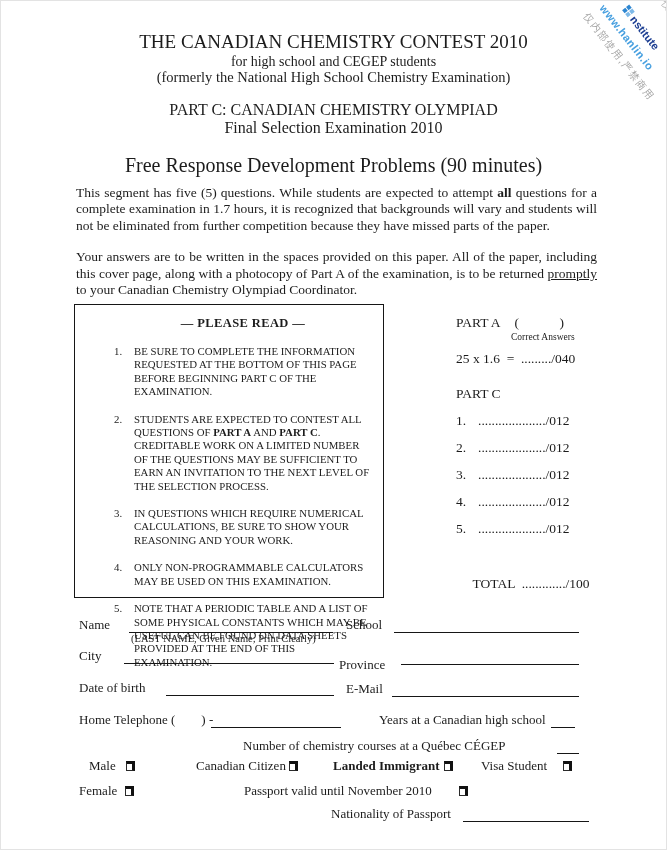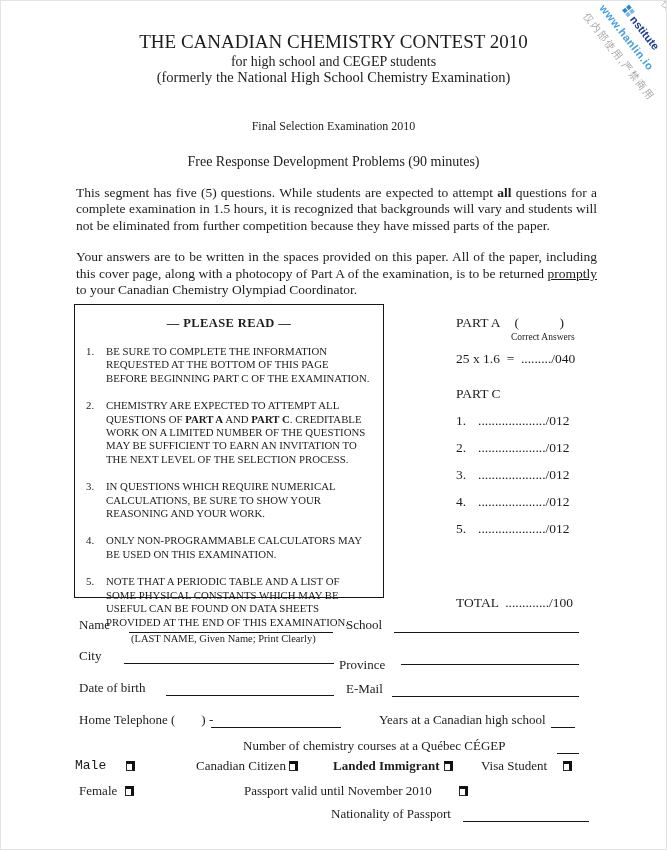--- a/index.html
+++ b/index.html
@@ -16,42 +16,42 @@
   .wm-grid i.lt{background:#7db9e8;}
   .wm-url{left:606px;top:1px;transform:rotate(52deg);color:#48a0e0;font-weight:bold;font-size:11px;letter-spacing:0.5px;}
   .wm-cn{left:590px;top:9px;transform:rotate(52deg);color:#a3a3a3;font-size:10px;letter-spacing:1.5px;}
   .wm-cn2{left:668px;top:-4px;transform:rotate(52deg);color:#b5b5b5;font-size:10px;letter-spacing:1.5px;}
   
   .hline{position:absolute;left:0;width:100%;text-align:center;font-weight:normal;white-space:nowrap;}
   .h-title{top:30px;font-size:19px;}
   .h-sub1{top:53px;font-size:14px;}
   .h-sub2{top:68px;font-size:14.5px;}
   .h-part1{top:100px;font-size:16px;}
-  .h-part2{top:118px;font-size:12px;}
-  .h-free{top:153px;font-size:14px;}
+  .h-part2{top:118px;font-size:16px;}
+  .h-free{top:153px;font-size:20px;}
   
   .intro{position:absolute;left:75px;top:184px;width:521px;font-size:13.5px;line-height:16.4px;text-align:justify;}
   .intro p{margin:0 0 15px 0;}
   .u{text-decoration:underline;}
   
-  .pr-box{position:absolute;left:73px;top:303px;width:310px;height:294px;border:1.5px solid #161616;box-sizing:border-box;}
+  .pr-box{position:absolute;left:73px;top:303px;width:310px;height:294px;border:1.5px solid #161616;box-sizing:border-box;padding-left:28px;}
   .pr-head{margin-top:11px;text-align:center;font-weight:bold;font-size:12.5px;letter-spacing:0.4px;}
   .pr-item{display:flex;margin:14px 12px 0 11px;font-size:10.8px;line-height:13.4px;text-align:left;}
   .pr-num{flex:0 0 20px;}
   .pr-text{flex:1;}
   
   .score{position:absolute;left:455px;top:314px;width:150px;font-size:13.5px;}
   .sc-row{white-space:pre;}
   .sc-parens{margin-left:14px;}
   .sc-correct{font-size:9.5px;margin:1px 0 0 55px;}
   .sc-formula{margin-top:9px;white-space:pre;}
   .sc-partc{margin-top:19px;font-size:13.5px;}
   .sc-item{margin-top:11px;display:flex;}
   .sc-item .n{flex:0 0 22px;}
-  .sc-total{margin-top:58px;white-space:pre;}
+  .sc-total{margin-top:39px;white-space:pre;text-align:center;}
   
   .fl{position:absolute;font-size:13px;white-space:pre;}
   .fs{position:absolute;font-size:10.5px;white-space:nowrap;}
   .ln{position:absolute;height:15px;border-bottom:1.3px solid #161616;}
   .cb{position:absolute;width:9px;height:10px;border:1.2px solid #2a2a2a;border-top:3px solid #111;border-right:3px solid #111;box-sizing:border-box;background:#fff;}
 </style>
 </head>
 <body>
 
 <div class="page">
@@ -65,37 +65,38 @@
       </span>
     <span>nstitute</span>
   </div>
   <div class="wm wm-url">www.hanlin.io</div>
   <div class="wm wm-cn">仅内部使用,严禁商用</div>
   <div class="wm wm-cn2">仅内部</div>
 
   <div class="hline h-title">THE CANADIAN CHEMISTRY CONTEST 2010</div>
   <div class="hline h-sub2">(formerly the National High School Chemistry Examination)</div>
   <div class="hline h-sub1">for high school and CEGEP students</div>
+  <div class="hline h-part1">PART C: CANADIAN CHEMISTRY OLYMPIAD</div>
   <div class="hline h-part2">Final Selection Examination 2010</div>
   <div class="hline h-free">Free Response Development Problems (90 minutes)</div>
 
   <div class="intro">
-    <p><span>This segment has five (5) questions.  While students are expected to attempt </span><b>all</b><span> questions for a complete examination in 1.5 hours, it is recognized that backgrounds will vary and students will not be eliminated from further competition because they have missed parts of the paper.</span></p>
+    <p><span>This segment has five (5) questions.  While students are expected to attempt </span><b>all</b><span> questions for a complete examination in 1.7 hours, it is recognized that backgrounds will vary and students will not be eliminated from further competition because they have missed parts of the paper.</span></p>
     <p><span>Your answers are to be written in the spaces provided on this paper. All of the paper, including this cover page, along with a photocopy of Part A of the examination, is to be returned </span><span class="u">promptly</span><span> to your Canadian Chemistry Olympiad Coordinator.</span></p>
   </div>
 
   <div class="pr-box">
     <div class="pr-head">— PLEASE READ —</div>
     <div class="pr-item">
       <span class="pr-num">1.</span>
       <span class="pr-text">BE SURE TO COMPLETE THE INFORMATION REQUESTED AT THE BOTTOM OF THIS PAGE BEFORE BEGINNING PART C OF THE EXAMINATION.</span>
     </div>
     <div class="pr-item">
       <span class="pr-num">2.</span>
-      <span class="pr-text"><span>CHEMISTRY ARE EXPECTED TO ATTEMPT ALL QUESTIONS OF </span><b>PART A</b><span> AND </span><b>PART C</b><span>.  CREDITABLE WORK ON A LIMITED NUMBER OF THE QUESTIONS MAY BE SUFFICIENT TO EARN AN INVITATION TO THE NEXT LEVEL OF THE SELECTION PROCESS.</span></span>
+      <span class="pr-text"><span>STUDENTS ARE EXPECTED TO CONTEST ALL QUESTIONS OF </span><b>PART A</b><span> AND </span><b>PART C</b><span>.  CREDITABLE WORK ON A LIMITED NUMBER OF THE QUESTIONS MAY BE SUFFICIENT TO EARN AN INVITATION TO THE NEXT LEVEL OF THE SELECTION PROCESS.</span></span>
     </div>
     <div class="pr-item">
       <span class="pr-num">3.</span>
       <span class="pr-text">IN QUESTIONS WHICH REQUIRE NUMERICAL CALCULATIONS, BE SURE TO SHOW YOUR REASONING AND YOUR WORK.</span>
     </div>
     <div class="pr-item">
       <span class="pr-num">4.</span>
       <span class="pr-text">ONLY NON-PROGRAMMABLE CALCULATORS MAY BE USED ON THIS EXAMINATION.</span>
     </div>
     <div class="pr-item">
@@ -149,21 +150,21 @@
   <span class="ln" style="left:391px;top:680px;width:187px;"></span>
 
   <span class="fl" style="left:78px;top:711px;">Home Telephone (        ) -</span>
   <span class="ln" style="left:210px;top:711px;width:130px;"></span>
   <span class="fl" style="left:378px;top:711px;">Years at a Canadian high school</span>
   <span class="ln" style="left:550px;top:711px;width:24px;"></span>
 
   <span class="fl" style="left:242px;top:737px;">Number of chemistry courses at a Québec CÉGEP</span>
   <span class="ln" style="left:556px;top:737px;width:22px;"></span>
 
-  <span class="fl" style="left:74px;top:757px;font-family:Liberation Mono, monospace;">Male</span>
+  <span class="fl" style="left:88px;top:757px;">Male</span>
   <span class="cb" style="left:125px;top:760px;"></span>
   <span class="fl" style="left:195px;top:757px;">Canadian Citizen</span>
   <span class="cb" style="left:288px;top:760px;"></span>
   <span class="fl" style="left:332px;top:757px;font-weight:bold;">Landed Immigrant</span>
   <span class="cb" style="left:443px;top:760px;"></span>
   <span class="fl" style="left:480px;top:757px;">Visa Student</span>
   <span class="cb" style="left:562px;top:760px;"></span>
 
   <span class="fl" style="left:78px;top:782px;text-align:right;">Female</span>
   <span class="cb" style="left:124px;top:785px;"></span>

